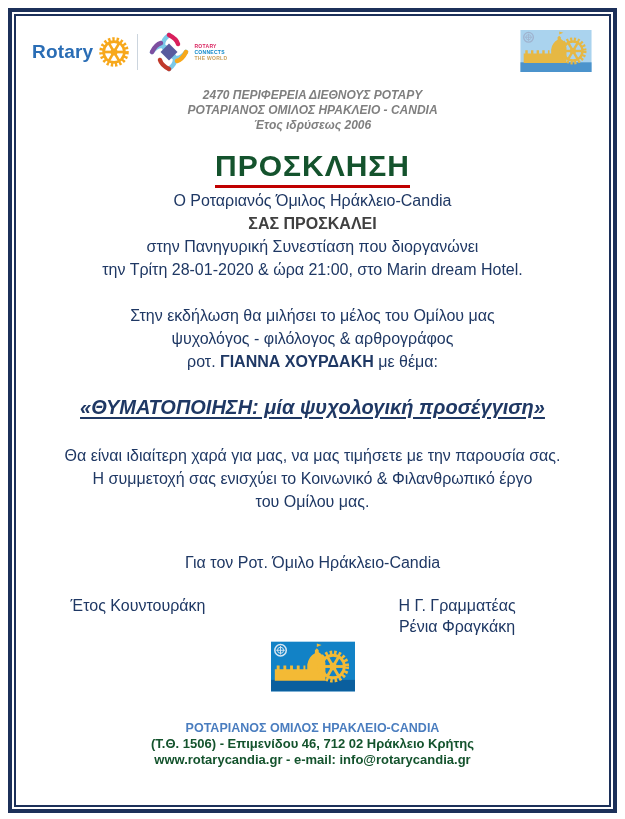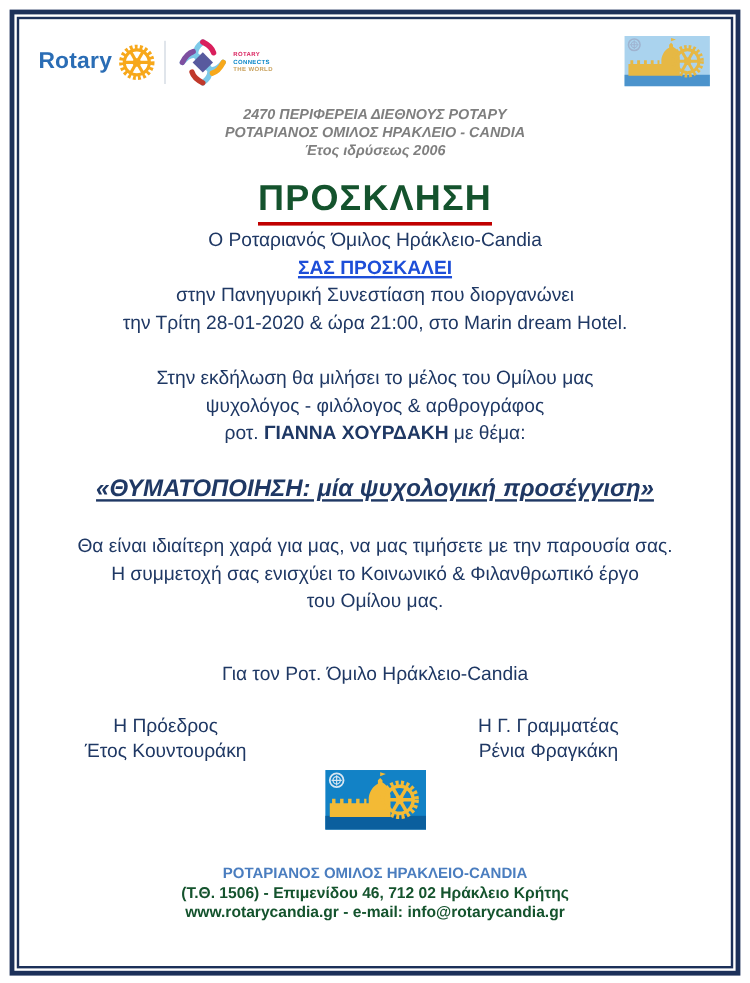--- a/index.html
+++ b/index.html
@@ -30,21 +30,21 @@
   
   .title-wrap{margin-top:16px;}
   .title{display:inline-block;color:#14532d;font-size:30px;font-weight:bold;letter-spacing:1px;
     border-bottom:3px solid #c00000;padding-bottom:2px;}
 
   
   .para{font-size:16px;line-height:23px;color:#1f3864;}
   .p1{margin-top:1px;}
   .p2{margin-top:23px;}
   .p3{margin-top:25px;}
-  .red-link{color:#1d4ed8;font-weight:bold;text-decoration:underline;text-decoration-thickness:2px;text-underline-offset:2px;}
+  .red-link{color:#404040;font-weight:bold;text-decoration-thickness:2px;text-underline-offset:2px;}
   .bold{font-weight:bold;}
 
   .theme-line{margin-top:23px;font-size:20px;font-weight:bold;font-style:italic;
     text-decoration:underline;text-decoration-thickness:2px;text-underline-offset:3px;}
 
   .on-behalf-wrap{margin-top:41px;font-size:16px;}
   .on-behalf{text-underline-offset:3px;}
 
   
   .sig-row{display:flex;margin-top:23px;font-size:16px;line-height:21px;}
@@ -154,21 +154,20 @@
     <div>Η συμμετοχή σας ενισχύει το Κοινωνικό &amp; Φιλανθρωπικό έργο</div>
     <div>του Ομίλου μας.</div>
   </div>
 
   <div class="on-behalf-wrap">
     <span class="on-behalf">Για τον Ροτ. Όμιλο Ηράκλειο-Candia</span>
   </div>
 
   <div class="sig-row">
     <div class="sig-col sig-left">
-      <div>Η Πρόεδρος</div>
       <div>Έτος Κουντουράκη</div>
     </div>
     <div class="sig-col sig-right">
       <div>Η Γ. Γραμματέας</div>
       <div>Ρένια Φραγκάκη</div>
     </div>
   </div>
 
   <svg class="club-logo-bottom" width="84" height="51" viewBox="0 0 88 52">
     <rect width="88" height="52" fill="#1282c6"></rect>

